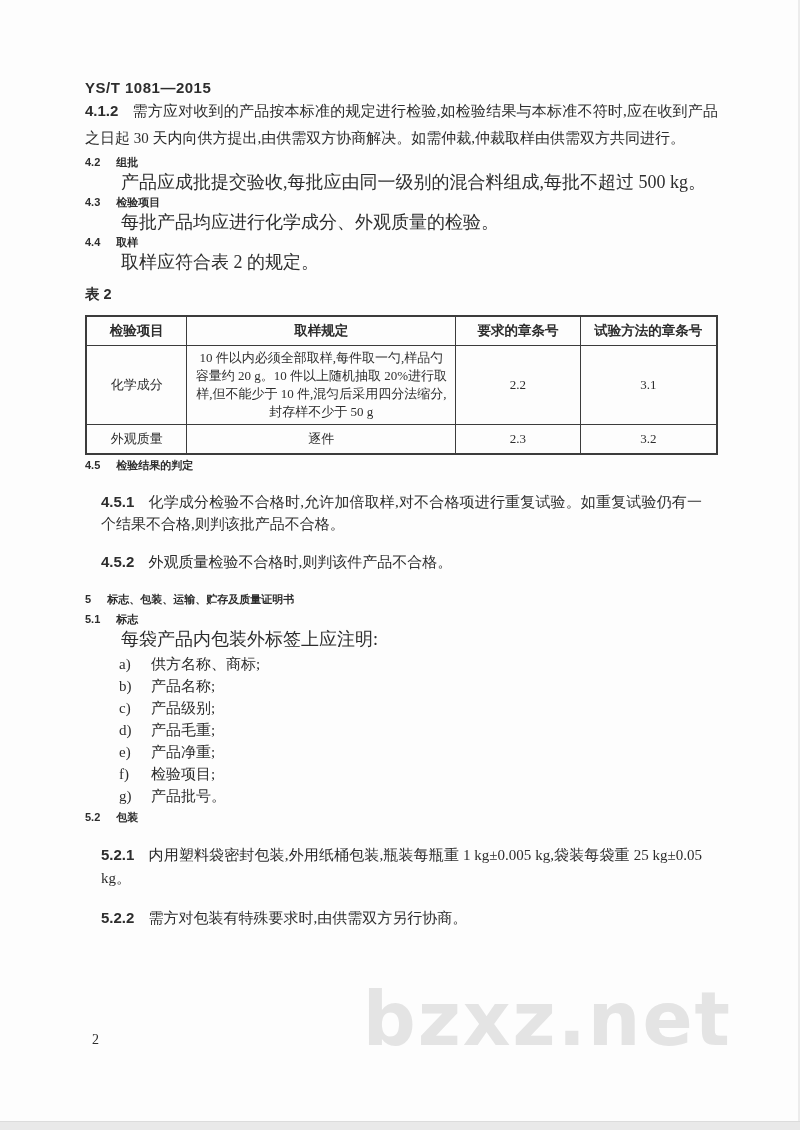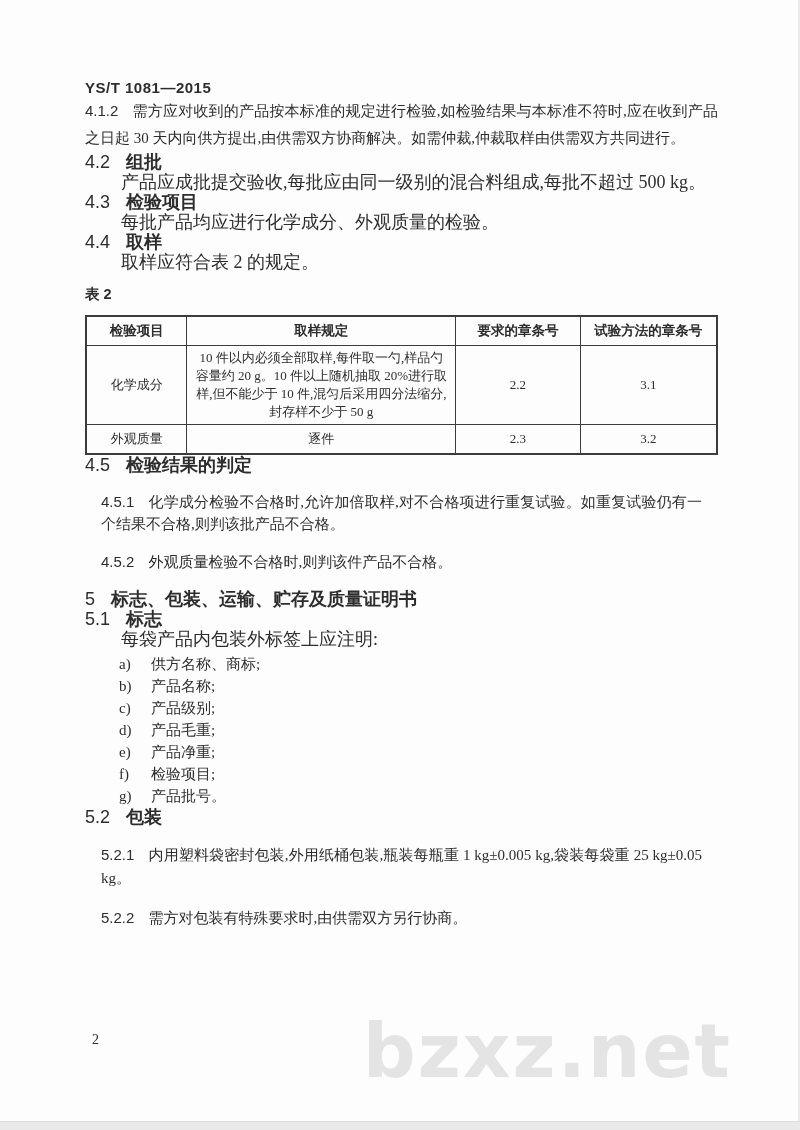--- a/index.html
+++ b/index.html
@@ -28,28 +28,28 @@
     letter-spacing: 0.5px;
   }
   p.clause {
     margin: 0;
     text-align: justify;
     font-size: 15px;
     line-height: 27px;
   }
   .cnum {
     font-family: "Liberation Sans", sans-serif;
-    font-weight: normal;
+    font-weight: bold;
     padding-right: 14px;
   }
   h3.sec {
     margin: 0;
     font-family: "Liberation Sans", sans-serif;
     font-weight: bold;
-    font-size: 18px;
+    font-size: 11px;
     line-height: 20px;
   }
   h3.sec .cnum { padding-right: 16px; }
   p.body-par {
     margin: 0;
     text-indent: 2em;
     text-align: justify;
     font-size: 18px;
     line-height: 20px;
   }
@@ -120,21 +120,21 @@
 
   .page-number {
     position: absolute;
     left: 92px;
     top: 1031px;
     font-size: 14px;
     line-height: 18px;
   }
   .watermark {
     position: absolute;
-    top: 1016px;
+    top: 984px;
     right: 68px;
     font-family: "DejaVu Sans", sans-serif;
     font-weight: bold;
     font-size: 74px;
     line-height: 70px;
     color: #e4e4e4;
     letter-spacing: 2px;
     user-select: none;
   }
   .scan-edge-bottom {

